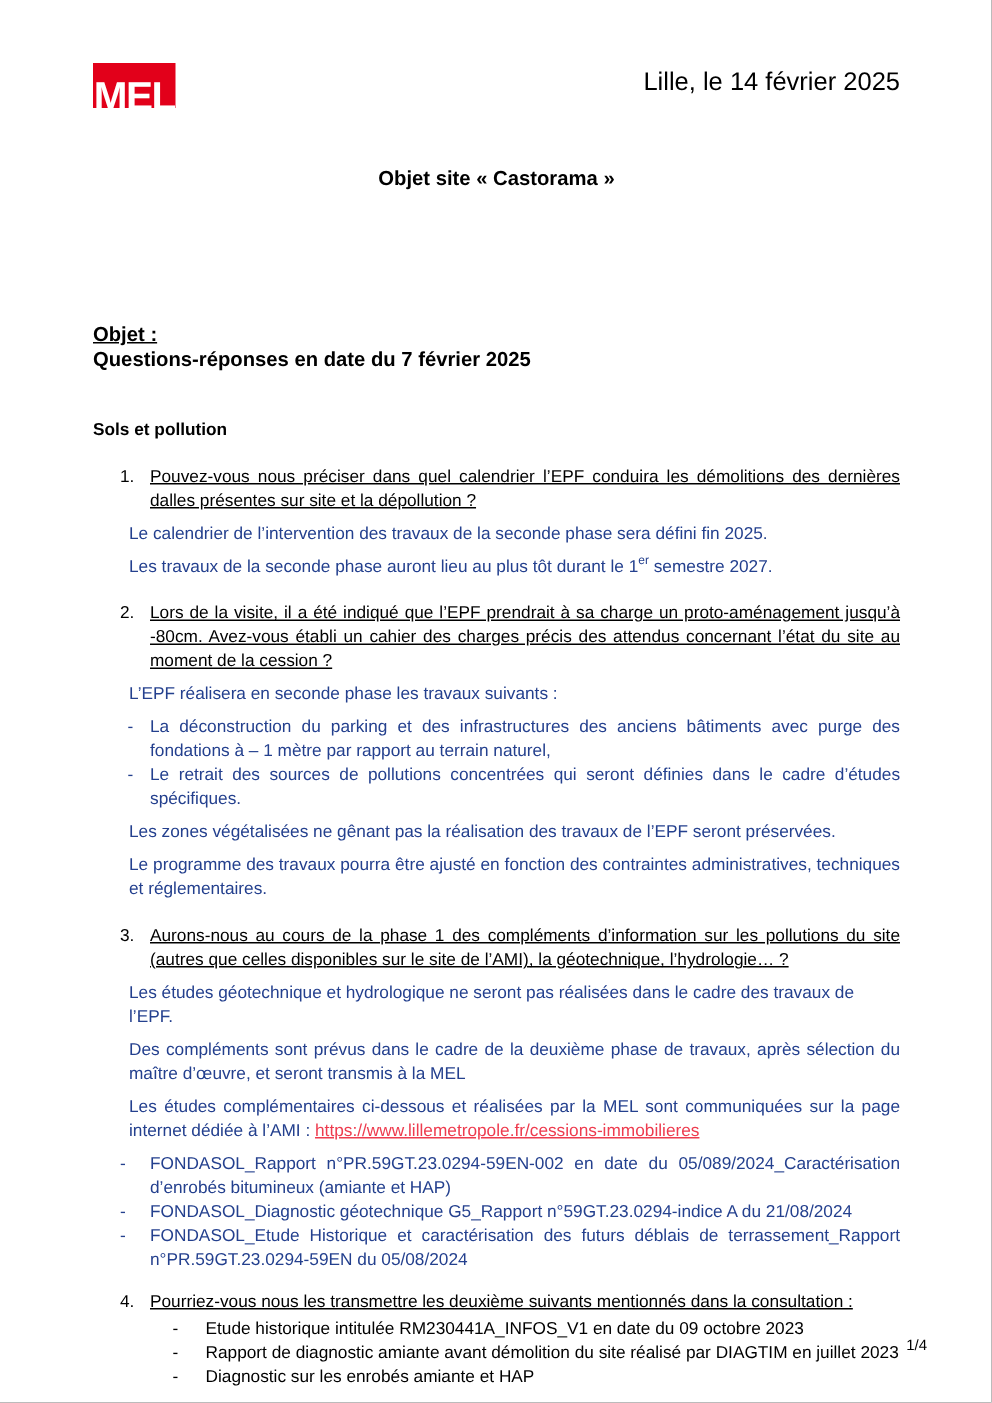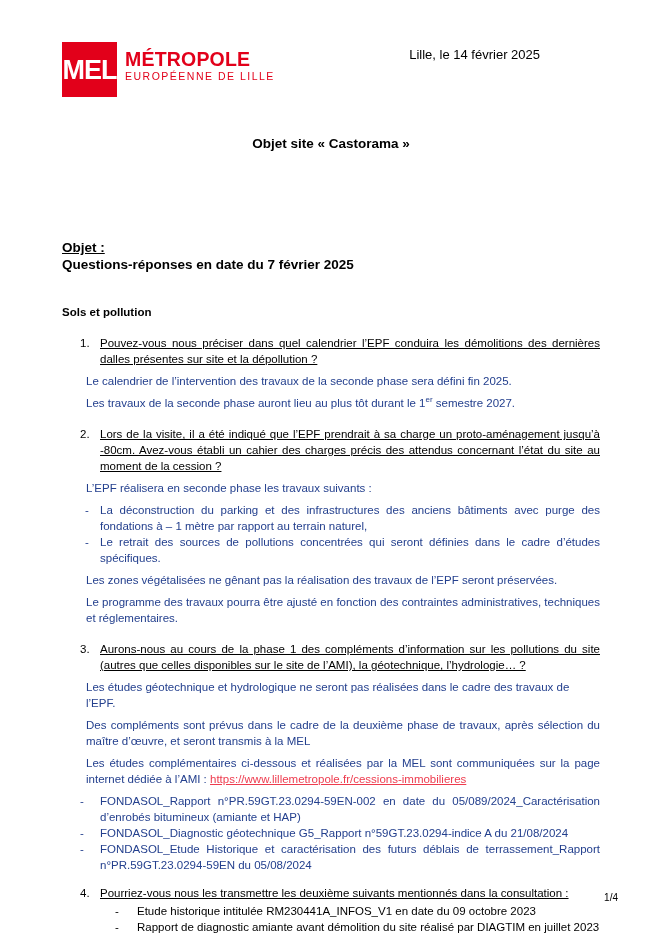--- a/index.html
+++ b/index.html
@@ -7,28 +7,28 @@
     width:661px;height:935px;background:#ffffff;position:relative;
     margin:0 auto;overflow:hidden;
     font-family:"Liberation Sans","DejaVu Sans",sans-serif;
     color:#000;
   }
   .content{position:absolute;inset:0;padding:42px 61px 0 62px;font-size:11.5px;line-height:16px;}
   
   .header{display:flex;justify-content:space-between;align-items:flex-start;}
   .logo{display:flex;align-items:flex-start;}
   .logo-square{
-    width:55px;height:55px;background:#E2001A;color:#fff;
+    width:55px;height:30px;background:#E2001A;color:#fff;
     font-weight:bold;font-size:27px;letter-spacing:-1px;
-    display:flex;align-items:center;justify-content:center;
+    display:flex;align-items:flex-end;justify-content:center;
   }
   .logo-text{margin-left:8px;color:#E2001A;}
   .logo-name1{font-weight:bold;font-size:19.5px;line-height:20px;margin-top:7px;letter-spacing:.2px;}
   .logo-name2{font-size:10.5px;line-height:12px;letter-spacing:1.5px;margin-top:1px;}
-  .date-line{font-size:13px;line-height:16px;padding-top:5px;margin-right:60px;}
+  .date-line{font-size:17px;line-height:16px;padding-top:5px;}
   
   .doc-title{text-align:center;font-weight:bold;font-size:13.5px;line-height:18px;margin-top:38px;}
   
   .objet{margin-top:86px;font-weight:bold;font-size:13.5px;line-height:17px;}
   .objet-label{text-decoration:underline;}
   .section-heading{margin-top:31px;font-weight:bold;font-size:11.5px;line-height:16px;}
   
   .question{display:flex;margin:15px 0 6px 18px;}
   .qnum{width:20px;flex:none;}
   .qtext{flex:1;text-decoration:underline;text-align:justify;}
@@ -52,24 +52,20 @@
 </head>
 <body>
 
 <div class="page">
   <div class="content">
 
     <div class="header">
       <div class="logo">
         <div class="logo-square">
           <span>MEL</span>
-        </div>
-        <div class="logo-text">
-          <div class="logo-name1">MÉTROPOLE</div>
-          <div class="logo-name2">EUROPÉENNE DE LILLE</div>
         </div>
       </div>
       <div class="date-line">Lille, le 14 février 2025</div>
     </div>
 
     <div class="doc-title">
       <div>Objet site « Castorama »</div>
     </div>
 
     <div class="objet">

